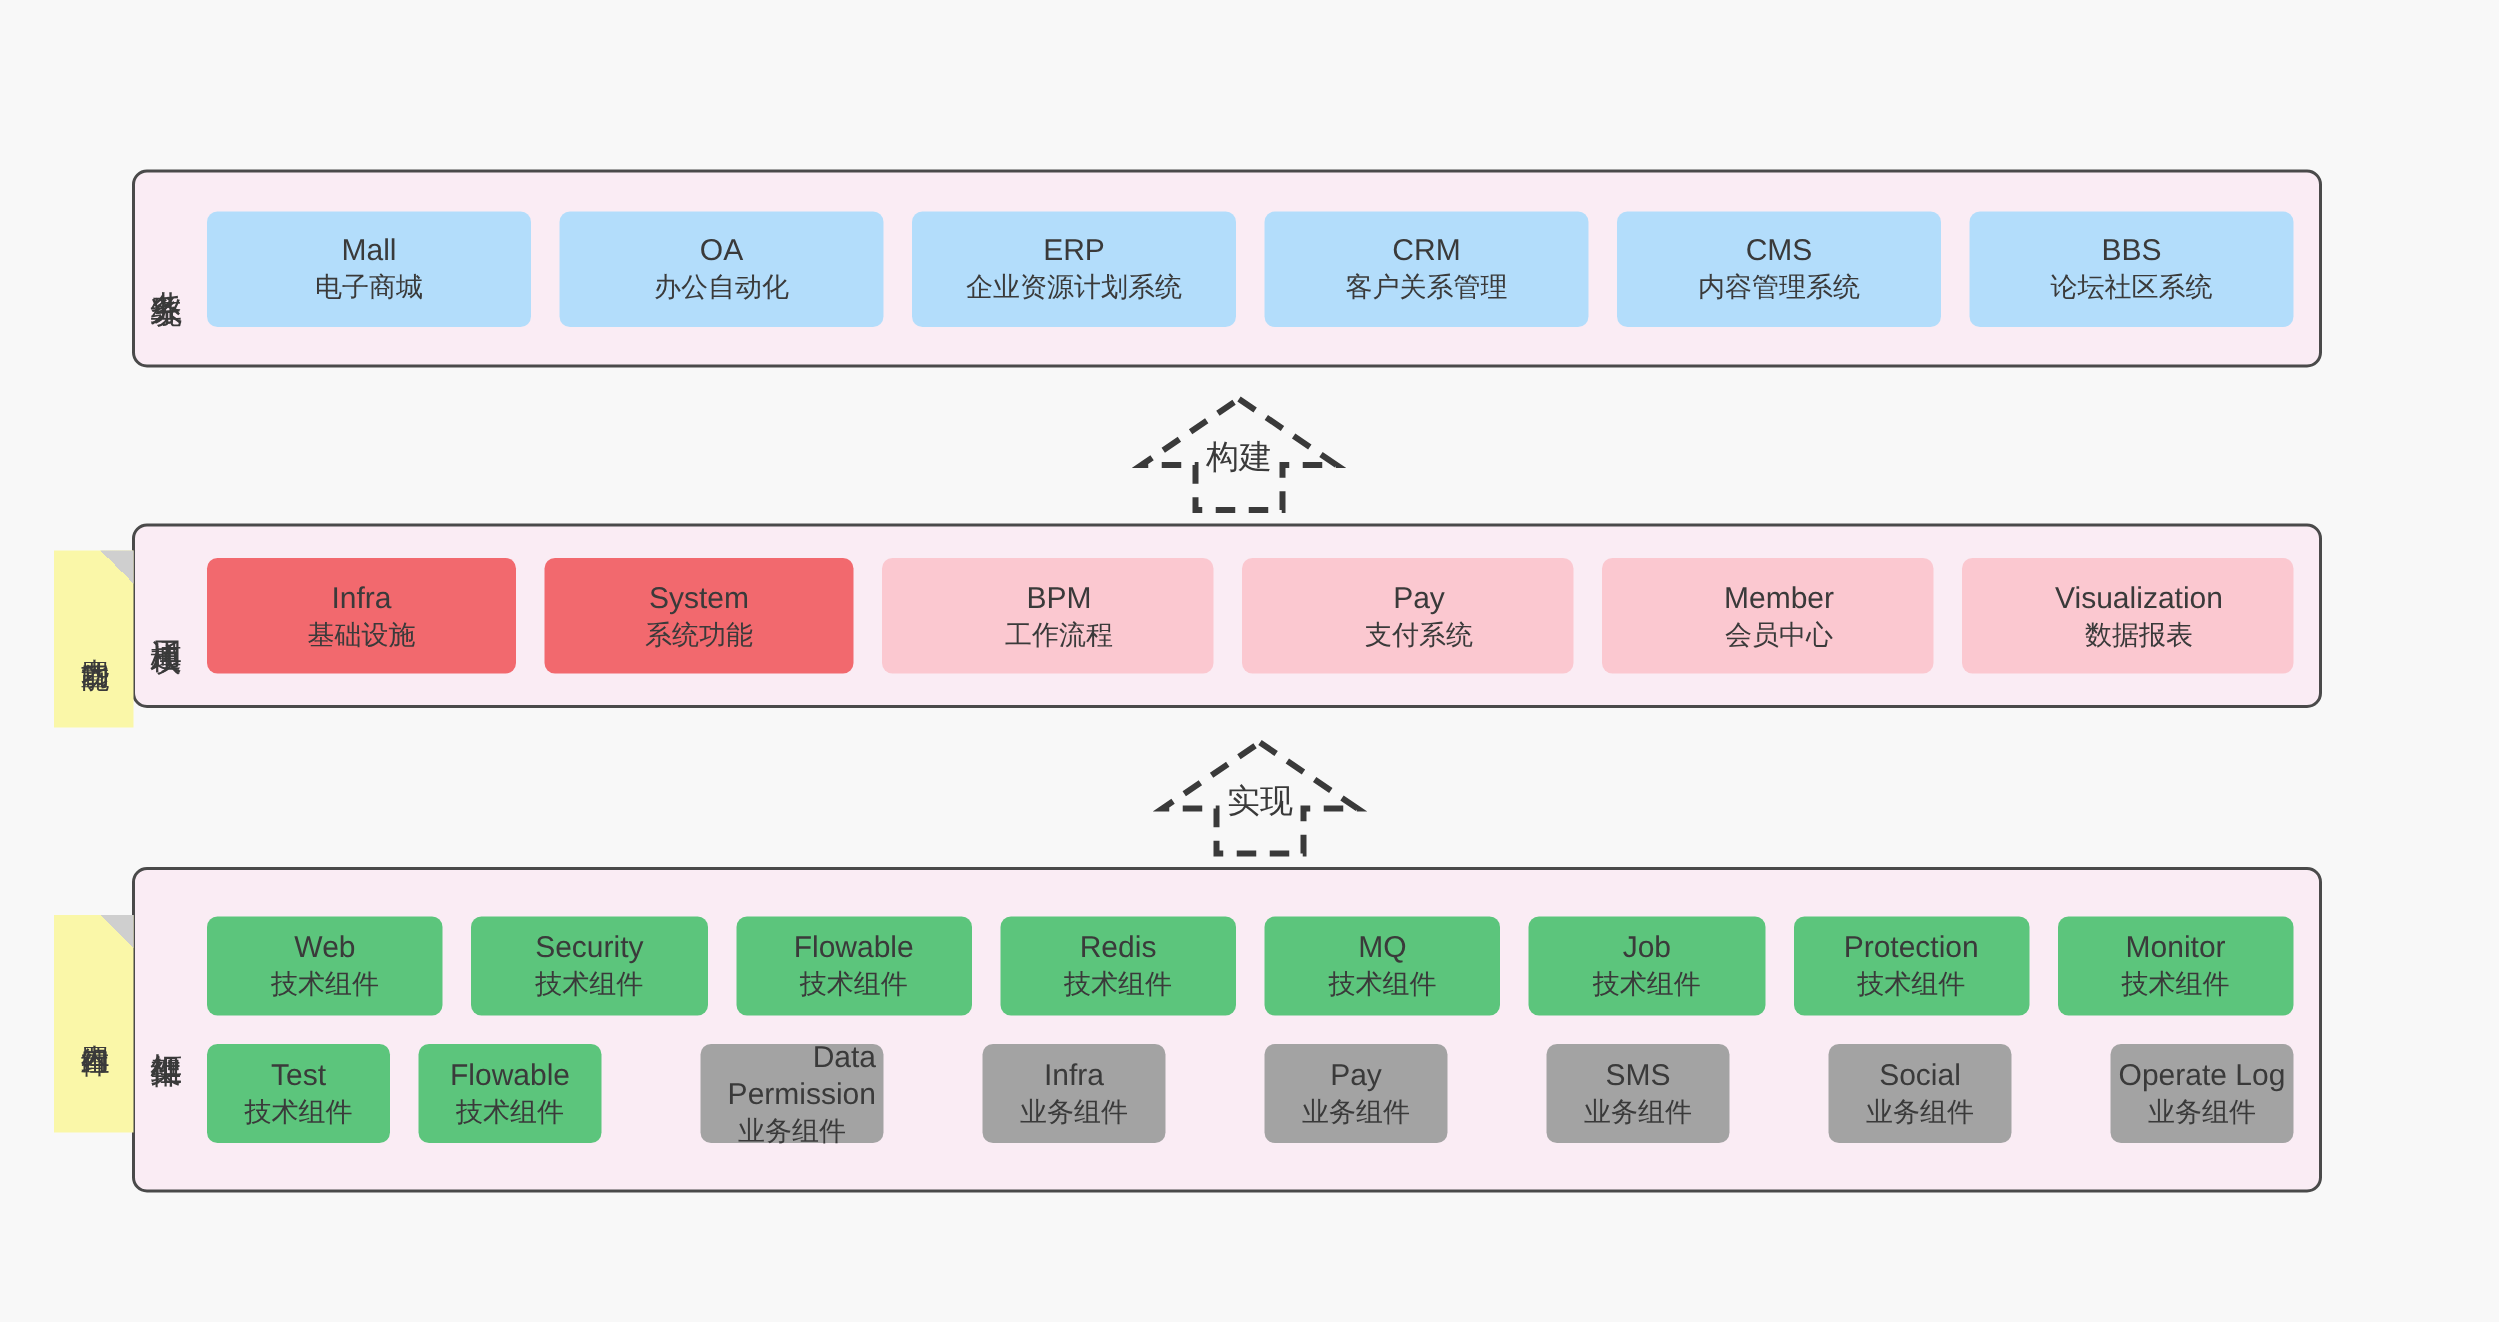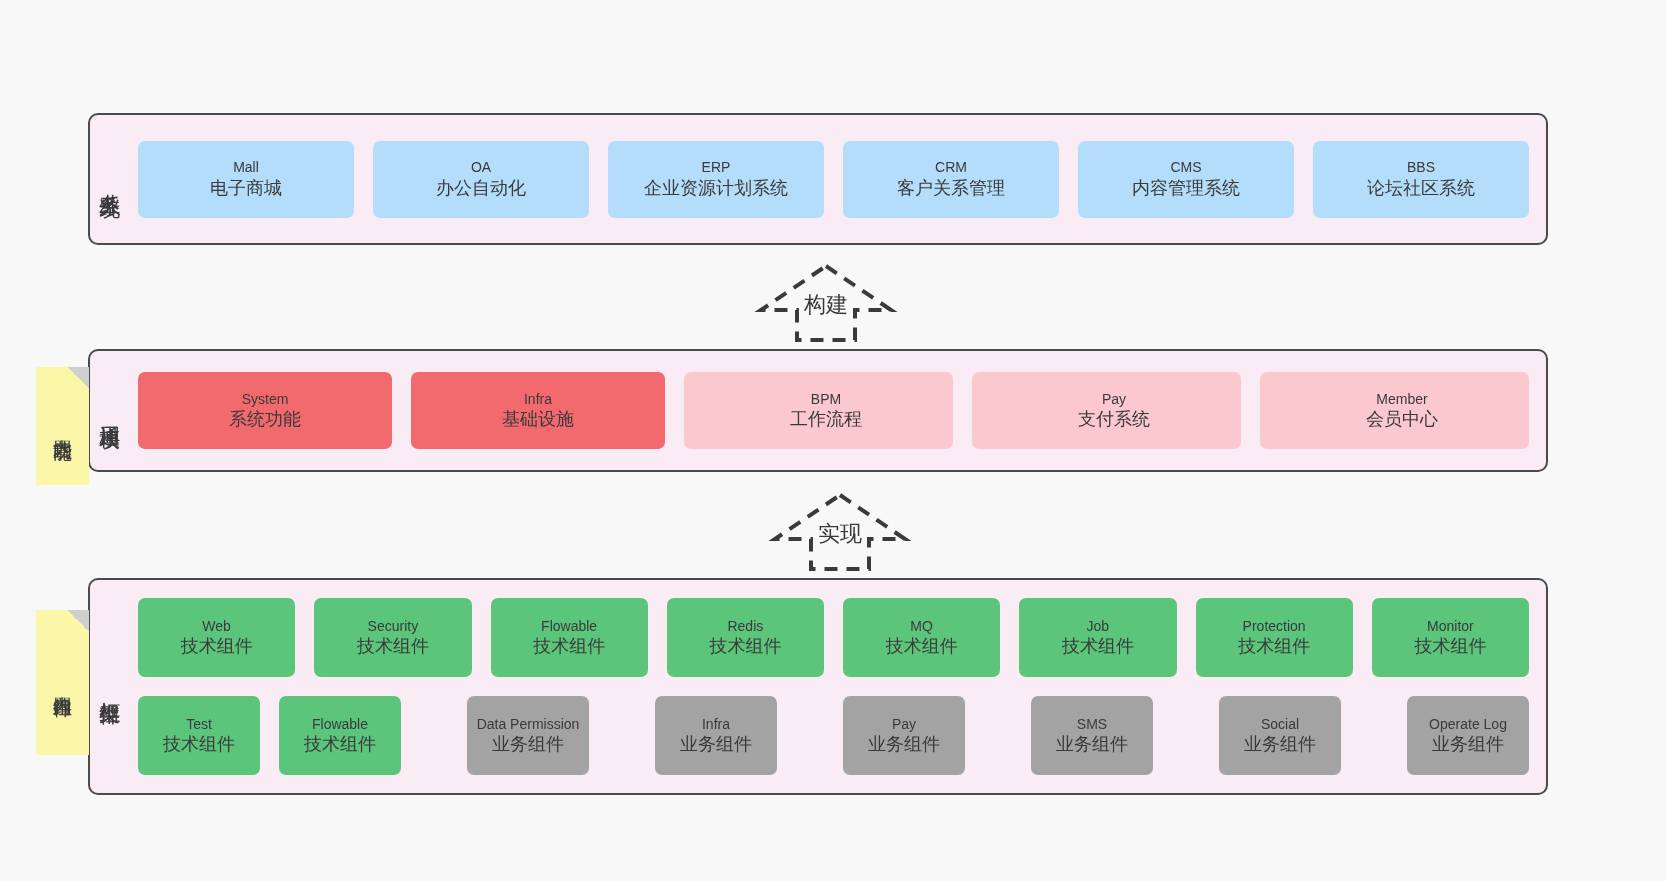--- a/index.html
+++ b/index.html
@@ -58,33 +58,33 @@
     display: flex;
     flex-direction: column;
     align-items: center;
     justify-content: center;
     text-align: center;
     color: #3a3a3a;
     line-height: 1.24;
     padding: 4px 5px;
     user-select: none;
   }
-  .node .en { font-size: 14px; }
+  .node .en { font-size: 20px; }
   .node .cn { font-size: 18px; }
 
   .blue        { background: #b3ddfb; }
   .red-strong  { background: #f2696e; }
   .red-light   { background: #fbc8d0; padding-left: 20px; }
   .green-strong{ background: #5cc57c; }
   .green-light { background: #a3a3a3; margin-left: 47px; }
 
   
   #panel-business .node  { height: 77px; }
   #panel-modules  .node  { height: 77px; }
-  #panel-framework .node { height: 79px; }
+  #panel-framework .node { height: 66px; text-align: right; }
 
   
   .sticky {
     position: absolute;
     width: 53px;
     background: #faf7a8;
     display: flex;
     align-items: center;
     justify-content: center;
     font-size: 19px;
@@ -170,38 +170,42 @@
 
   <div class="sticky" id="sticky-builtin-function" style="left:36px; top:367px; height:118px;">
     <span>内置功能</span>
   </div>
 
   <div class="panel" id="panel-modules" style="left:88px; top:349px; width:1460px; height:123px;">
     <div class="panel-label">通用模块</div>
     <div class="panel-body">
       <div class="row">
         <div class="node red-strong">
+          <span class="en">Infra</span>
+          <span class="cn">基础设施</span>
+        </div>
+        <div class="node red-strong">
           <span class="en">System</span>
           <span class="cn">系统功能</span>
         </div>
-        <div class="node red-strong">
-          <span class="en">Infra</span>
-          <span class="cn">基础设施</span>
-        </div>
         <div class="node red-light">
           <span class="en">BPM</span>
           <span class="cn">工作流程</span>
         </div>
         <div class="node red-light">
           <span class="en">Pay</span>
           <span class="cn">支付系统</span>
         </div>
         <div class="node red-light">
           <span class="en">Member</span>
           <span class="cn">会员中心</span>
+        </div>
+        <div class="node red-light">
+          <span class="en">Visualization</span>
+          <span class="cn">数据报表</span>
         </div>
       </div>
     </div>
   </div>
 
   <div class="connector" id="connector-implement" style="left:771px; top:491px; width:138px; height:80px;">
     <svg viewBox="0 0 138 80" preserveAspectRatio="none">
       <path d="M69 4 L134 48 L98 48 L98 78 L40 78 L40 48 L4 48 Z" fill="none" stroke="#3a3a3a" stroke-width="4" stroke-dasharray="13 9" stroke-linejoin="miter"></path>
     </svg>
     <span class="conn-label">实现</span>

